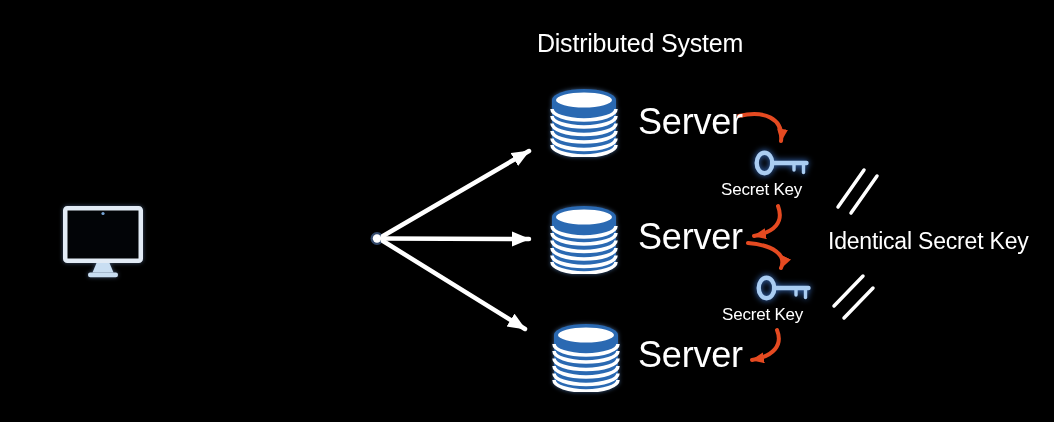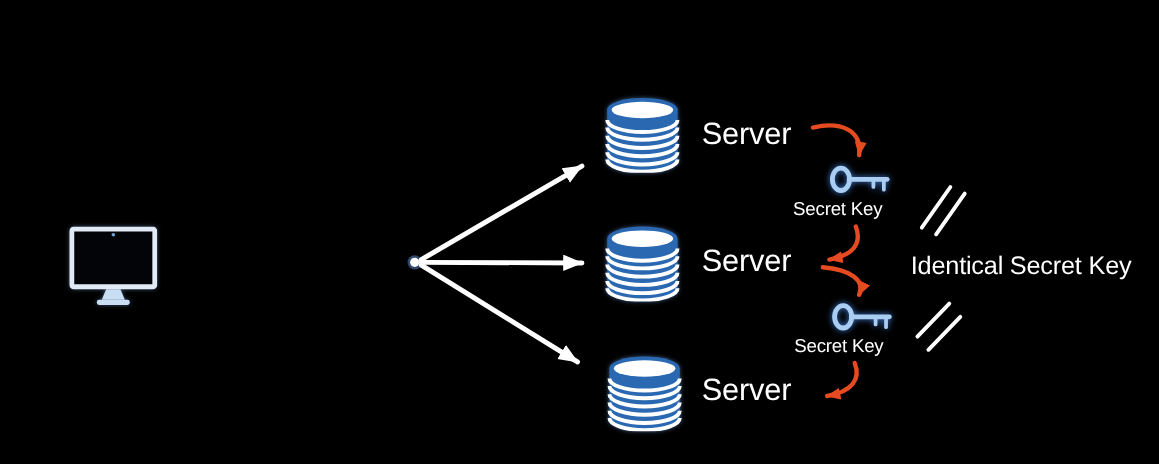--- a/index.html
+++ b/index.html
@@ -40,21 +40,21 @@
     stroke-linecap: round;
   }
   .txt {
     position: absolute;
     color: var(--text, #ffffff);
     white-space: nowrap;
     letter-spacing: -0.2px;
   }
   .title-txt   { left: 480px; top: 30px;  width: 320px; text-align: center; font-size: 25px; line-height: 26px; }
   .client-txt  { left: 159px; top: 226px; font-size: 29px; line-height: 30px; }
-  .server-txt  { left: 638px; font-size: 28px; line-height: 28px; }
+  .server-txt  { left: 638px; font-size: 36px; line-height: 28px; }
   .server-txt-0 { top: 108px; }
   .server-txt-1 { top: 223px; }
   .server-txt-2 { top: 341px; }
   .secret-txt  { width: 124px; font-size: 17px; line-height: 17px; }
   .secret-txt-0 { left: 721px; top: 181px; }
   .secret-txt-1 { left: 722px; top: 306px; }
   .identical-txt { left: 828px; top: 229px; font-size: 23px; line-height: 24px; }
 
   .icon-monitor { left: 63px;  top: 206px; filter: drop-shadow(0 0 2px rgba(140,180,235,.45)); }
   .icon-db-0    { left: 550px; top: 87px;  }
@@ -102,20 +102,21 @@
     <g>
       <line class="slash" x1="838" y1="207" x2="864" y2="170"></line>
       <line class="slash" x1="851" y1="213" x2="877" y2="176"></line>
     </g>
     <g>
       <line class="slash" x1="834" y1="306" x2="863" y2="276"></line>
       <line class="slash" x1="844" y1="318" x2="873" y2="288"></line>
     </g>
   </svg>
 
+  <div class="txt title-txt">Distributed System</div>
 
   <svg class="abs icon-monitor" width="80" height="72" viewBox="0 0 80 72">
     <rect class="monitor-frame" x="2.25" y="2.25" width="75.5" height="52.5" rx="2" stroke-width="4.5"></rect>
     <circle cx="40" cy="7.5" r="1.6" fill="#76a3d4"></circle>
     <polygon class="monitor-solid" points="33.5,57 46.5,57 50.5,66.5 29.5,66.5"></polygon>
     <rect class="monitor-solid" x="25" y="66.5" width="30" height="4.8" rx="2.2"></rect>
   </svg>
 
   <svg class="abs icon-db icon-db-0" width="68" height="70" viewBox="0 0 68 70">
     <path class="db-body" d="M 2 13 A 32 11 0 0 1 66 13 L 66 58 A 32 11 0 0 1 2 58 Z"></path>

